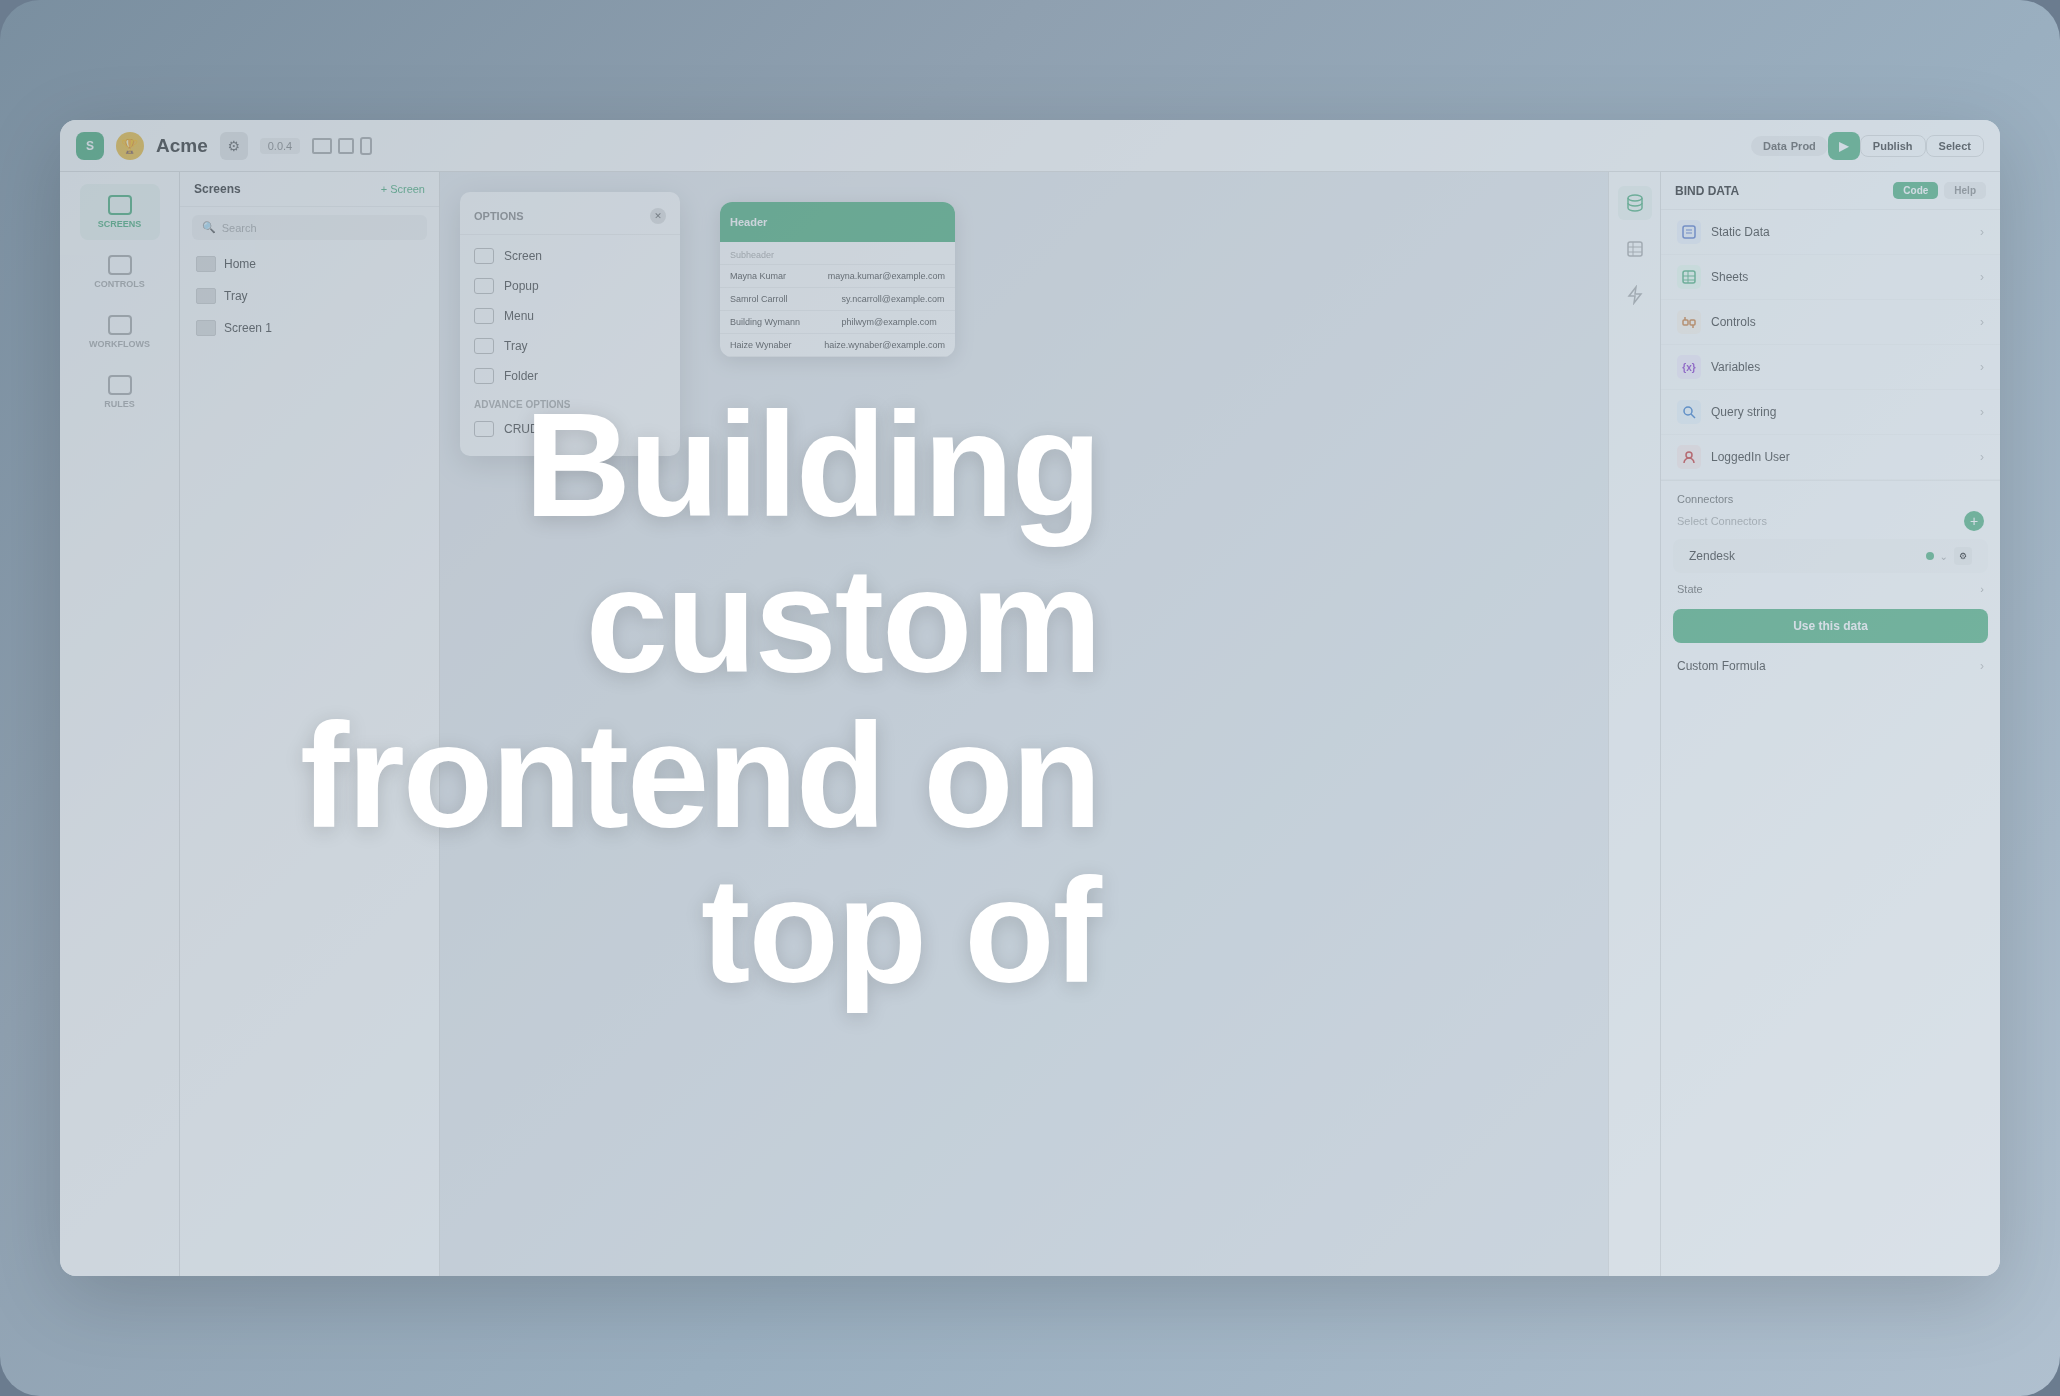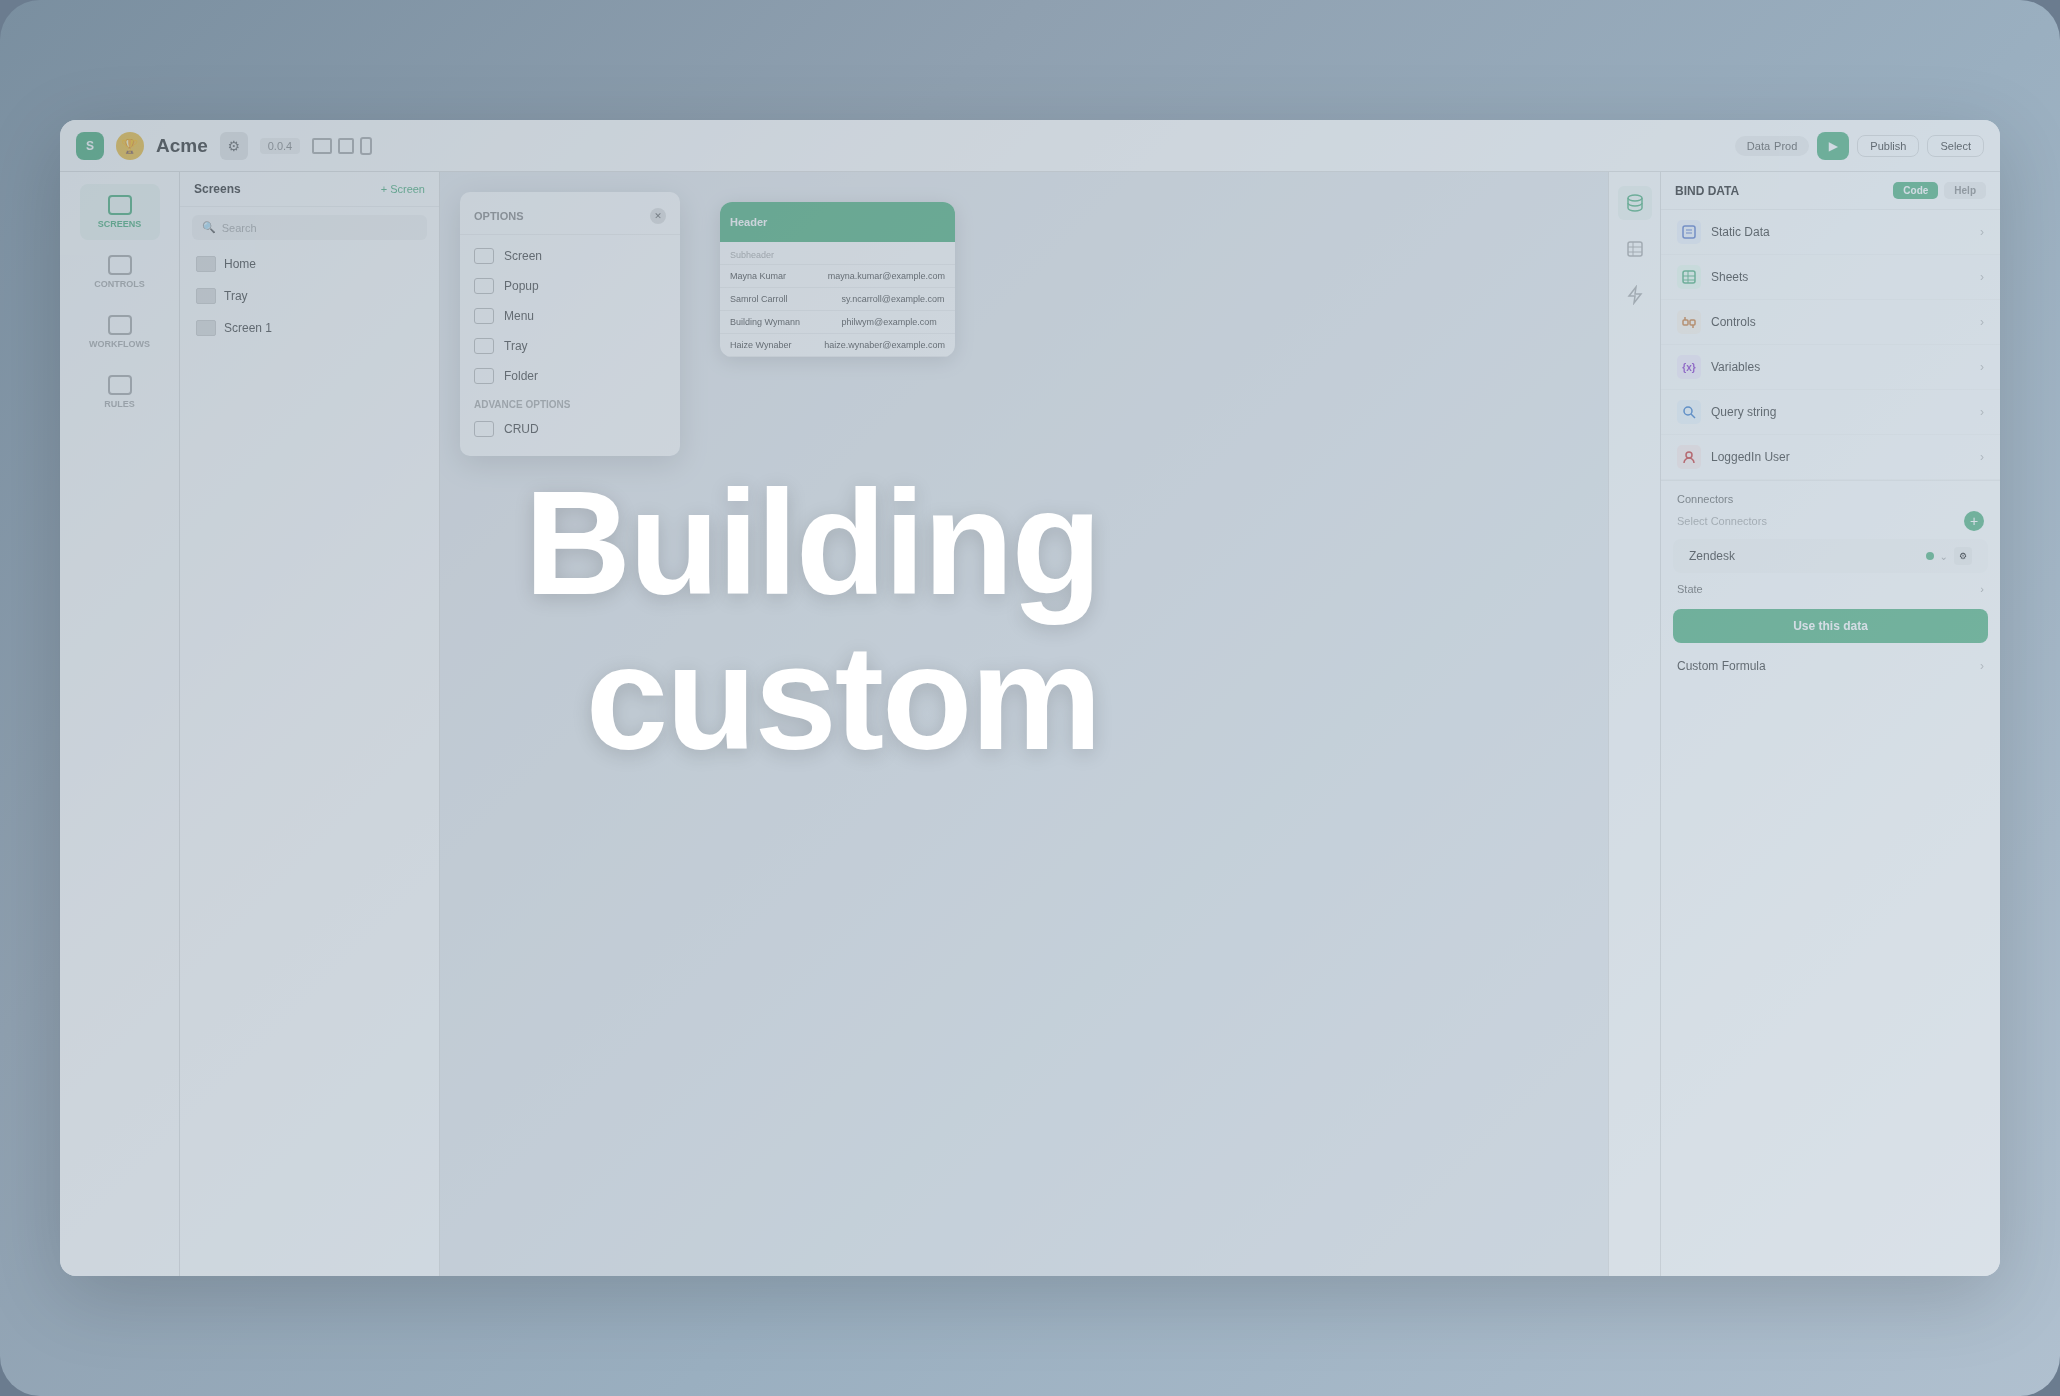--- a/index.html
+++ b/index.html
@@ -115,22 +115,22 @@
     .device-icon {
       width: 20px;
       height: 16px;
       border: 2px solid #aaa;
       border-radius: 2px;
     }
 
     .topbar-right {
       display: flex;
       align-items: center;
-      gap: 8px;
       margin-left: auto;
+      font-weight: bold;
     }
 
     .data-pill {
       background: #f0f0f0;
       border-radius: 20px;
       padding: 4px 12px;
       font-size: 11px;
       color: #555;
       display: flex;
       align-items: center;
@@ -889,17 +889,17 @@
 
         </div>
 
       </div>
     </div>
   </div>
 
   <div class="overlay">
     <div class="headline">
       <span>Building custom</span><br>
-      <br>
+      <span>frontend on top of</span><br>
     </div>
   </div>
 
 </div>
 
 </body></html>

